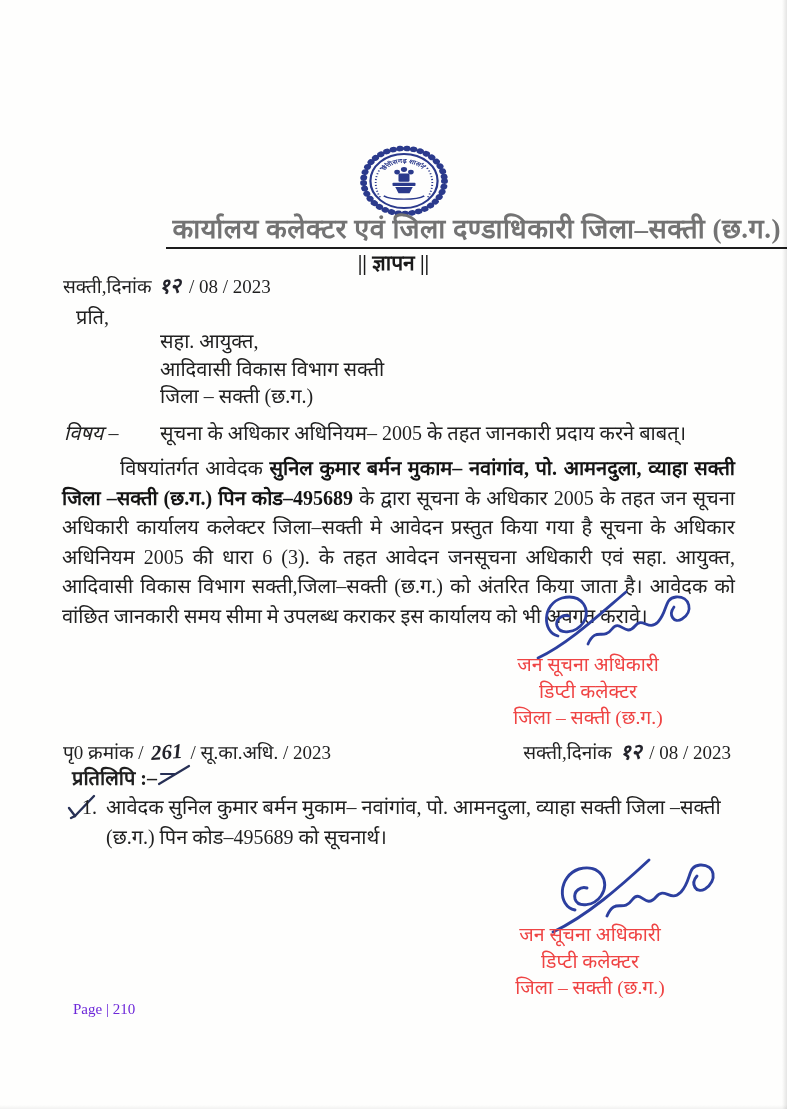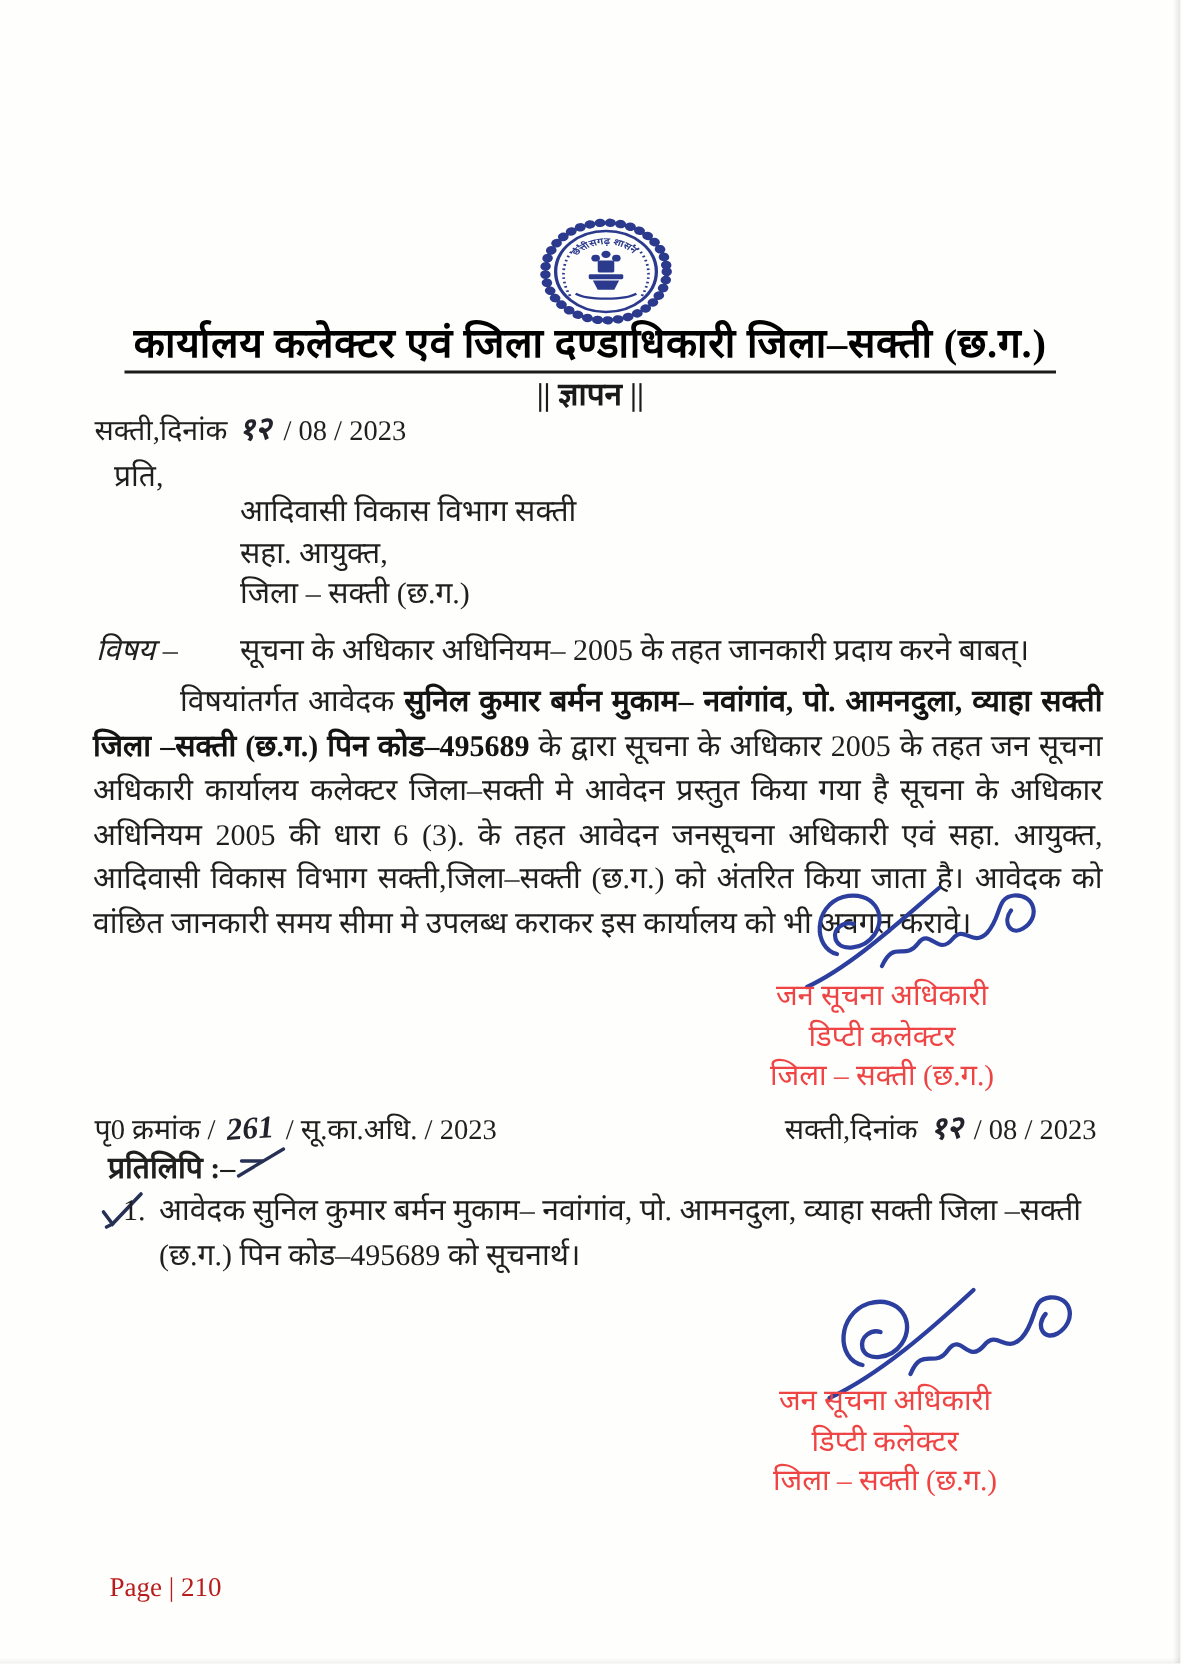--- a/index.html
+++ b/index.html
@@ -17,21 +17,21 @@
     pointer-events:none;
   }
   .paper::before{
     content:'';position:absolute;left:0;right:0;bottom:0;height:4px;
     background:linear-gradient(to top, rgba(0,0,0,0.05), rgba(0,0,0,0));
     pointer-events:none;
   }
   .emblem{position:absolute;top:144px;left:358px;width:92px;height:74px;}
   .office-title{
     position:absolute;top:209px;left:0;width:100%;
-    text-align:center;font-size:27px;font-weight:700;color:#000000;
+    text-align:right;font-size:27px;font-weight:700;color:#737373;
     letter-spacing:0.5px;
   }
   .office-title .underlined{border-bottom:2.5px solid #1c1c1c;padding:0 6px 3px 6px;}
   .memo-heading{
     position:absolute;top:248px;left:0;width:100%;
     text-align:center;font-size:21px;font-weight:700;color:#1a1a1a;
   }
   .ref-row{
     position:absolute;left:63px;right:56px;
     display:flex;justify-content:space-between;align-items:baseline;
@@ -66,21 +66,21 @@
   .sig-block-1{top:652px;left:498px;}
   .sig-block-2{top:922px;left:500px;}
   .copy-label-row{position:absolute;top:764px;left:72px;font-size:20px;font-weight:700;}
   .copy-tick{position:absolute;top:-2px;left:84px;width:36px;height:26px;}
   .copy-item{
     position:absolute;top:792px;left:106px;right:50px;
     font-size:20px;line-height:30px;
   }
   .copy-item .item-number{position:absolute;left:-24px;top:0;}
   .check-icon{position:absolute;left:-40px;top:2px;width:30px;height:26px;}
-  .page-footer{position:absolute;top:1048px;left:73px;font-size:18px;color:#b91c1c;}
+  .page-footer{position:absolute;top:1001px;left:73px;font-size:15px;color:#6d28d9;}
 </style>
 </head>
 <body>
 
 <div class="paper">
 
   <div class="emblem">
     <svg viewBox="0 0 100 100" width="92" height="74" preserveAspectRatio="none">
       <g stroke="#2b3a8c" fill="none">
         <circle cx="50" cy="50" r="44" stroke-width="7.5" stroke-dasharray="0.4 7.1" stroke-linecap="round"></circle>
@@ -113,22 +113,22 @@
   <div class="ref-row ref-row-1">
     <span>
       <span>सक्ती,दिनांक</span>
       <span class="hw">१२</span>
       <span>/ 08 / 2023</span>
     </span>
   </div>
 
   <div class="salutation">प्रति,</div>
   <div class="addressee">
+    <div>सहा. आयुक्त,</div>
     <div>आदिवासी विकास विभाग सक्ती</div>
-    <div>सहा. आयुक्त,</div>
     <div>जिला – सक्ती (छ.ग.)</div>
   </div>
 
   <div class="subject-row">
     <span class="subject-label">विषय –</span>
     <span>सूचना के अधिकार अधिनियम– 2005 के तहत जानकारी प्रदाय करने बाबत्।</span>
   </div>
 
   <div class="body-para">
     <span>विषयांतर्गत आवेदक </span><span class="bold">सुनिल कुमार बर्मन मुकाम– नवांगांव, पो. आमनदुला, व्याहा सक्ती जिला –सक्ती (छ.ग.) पिन कोड–495689</span><span> के द्वारा सूचना के अधिकार 2005 के तहत जन सूचना अधिकारी कार्यालय कलेक्टर जिला–सक्ती मे आवेदन प्रस्तुत किया गया है सूचना के अधिकार अधिनियम 2005 की धारा 6 (3). के तहत आवेदन जनसूचना अधिकारी एवं सहा. आयुक्त, आदिवासी विकास विभाग सक्ती,जिला–सक्ती (छ.ग.) को अंतरित किया जाता है। आवेदक को वांछित जानकारी समय सीमा मे उपलब्ध कराकर इस कार्यालय को भी अवगत करावे।</span>

